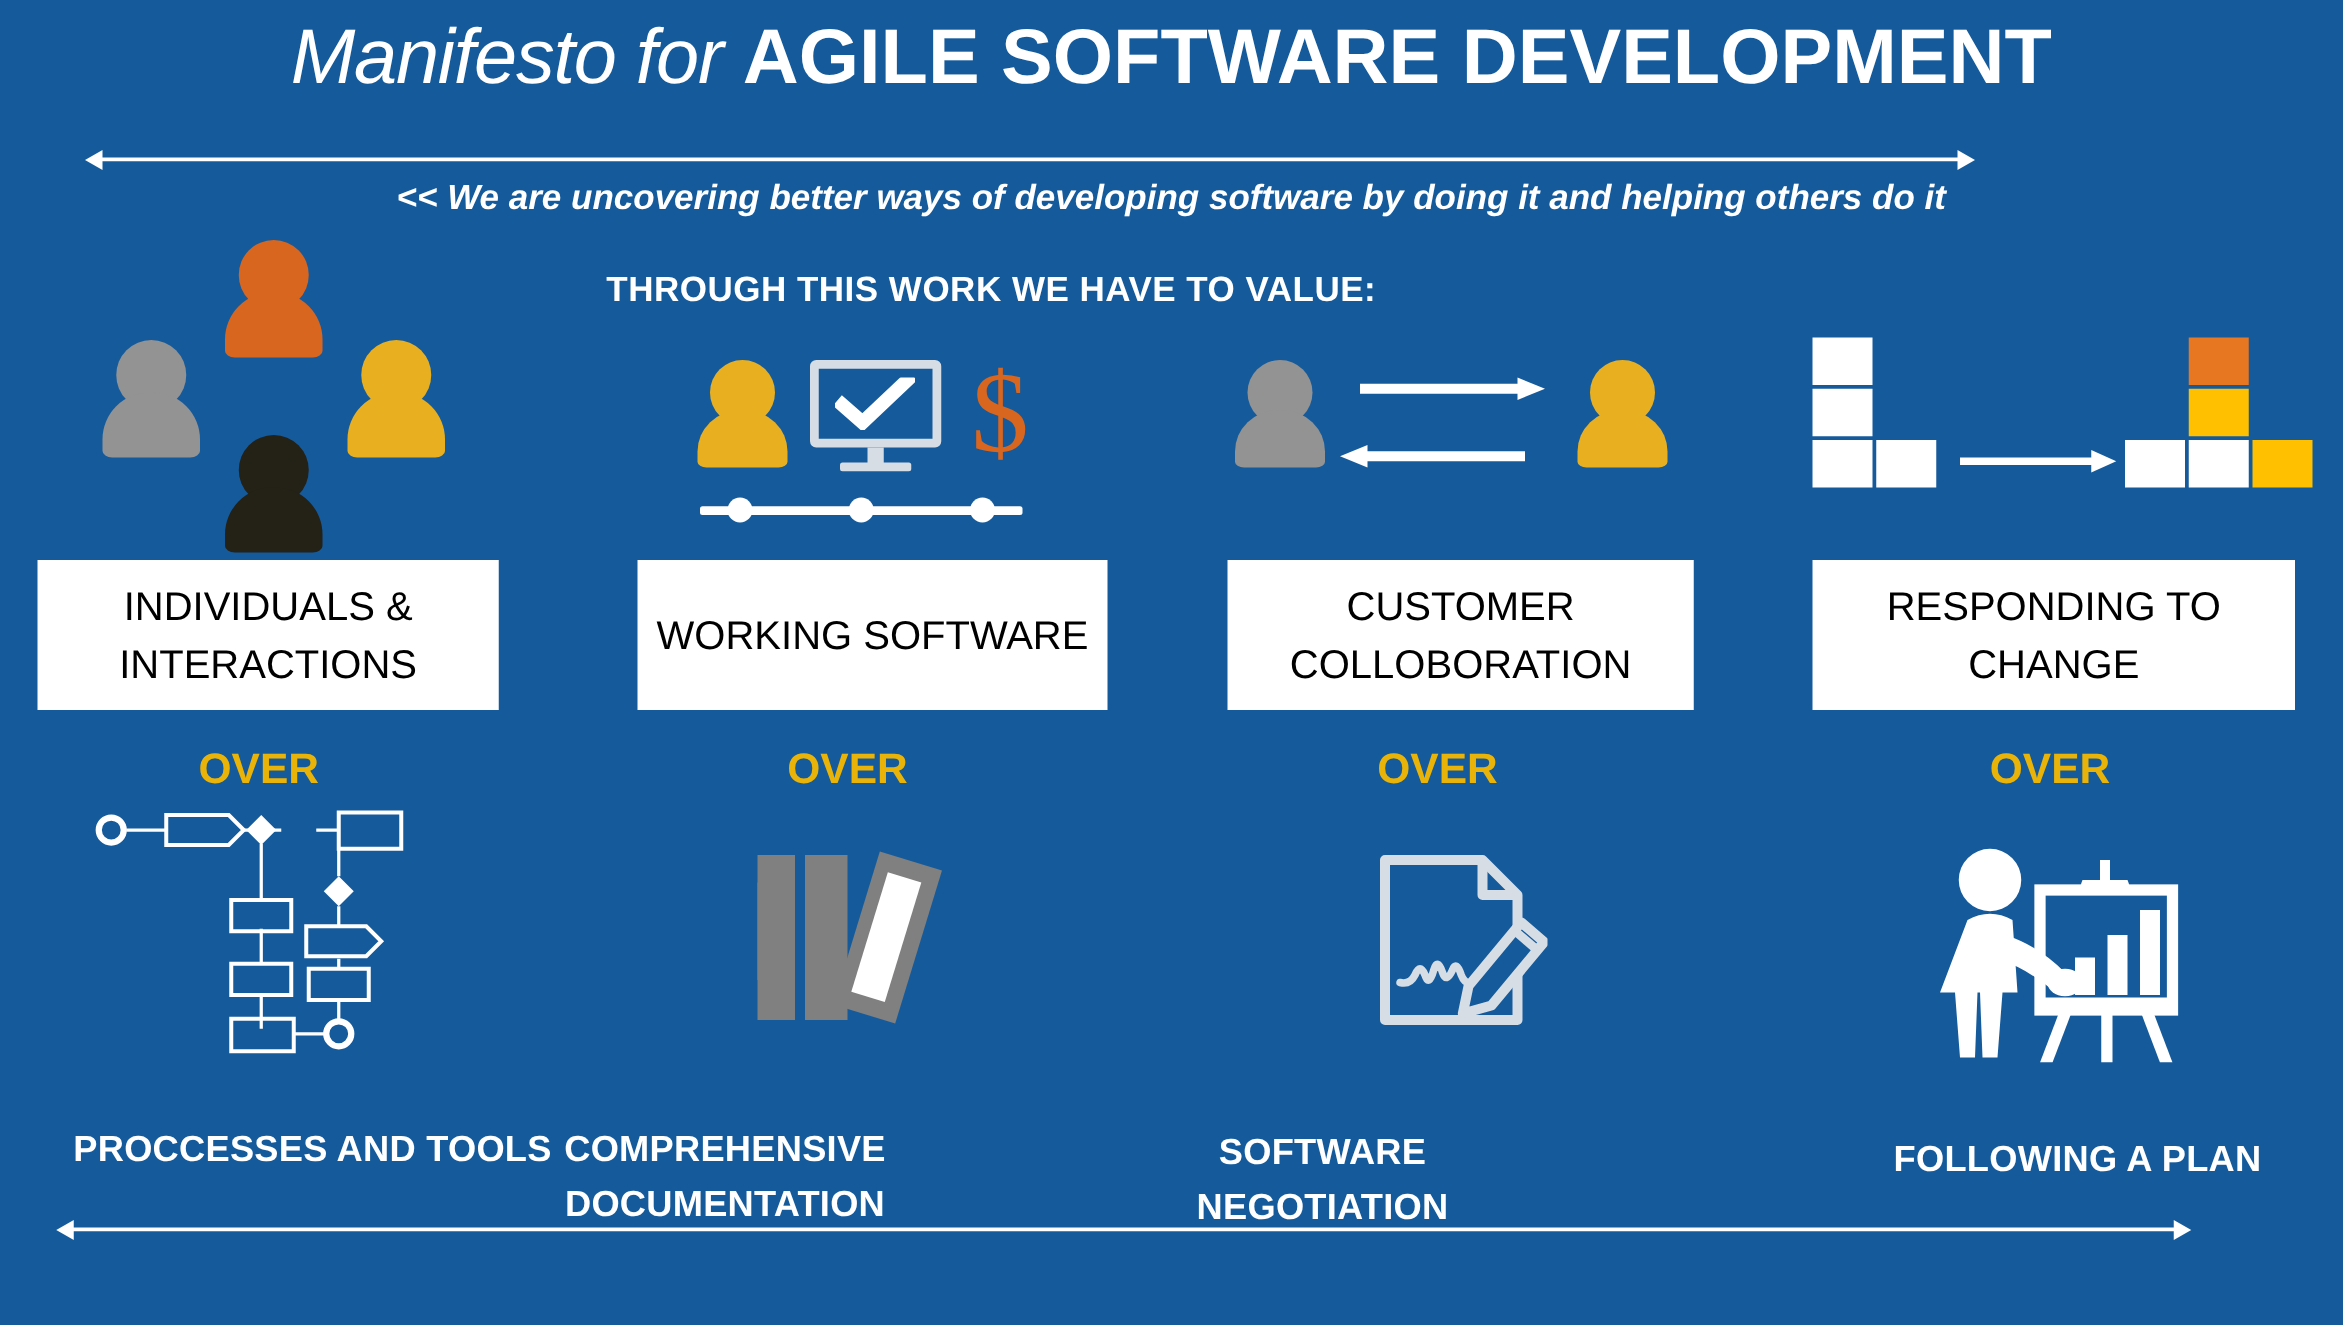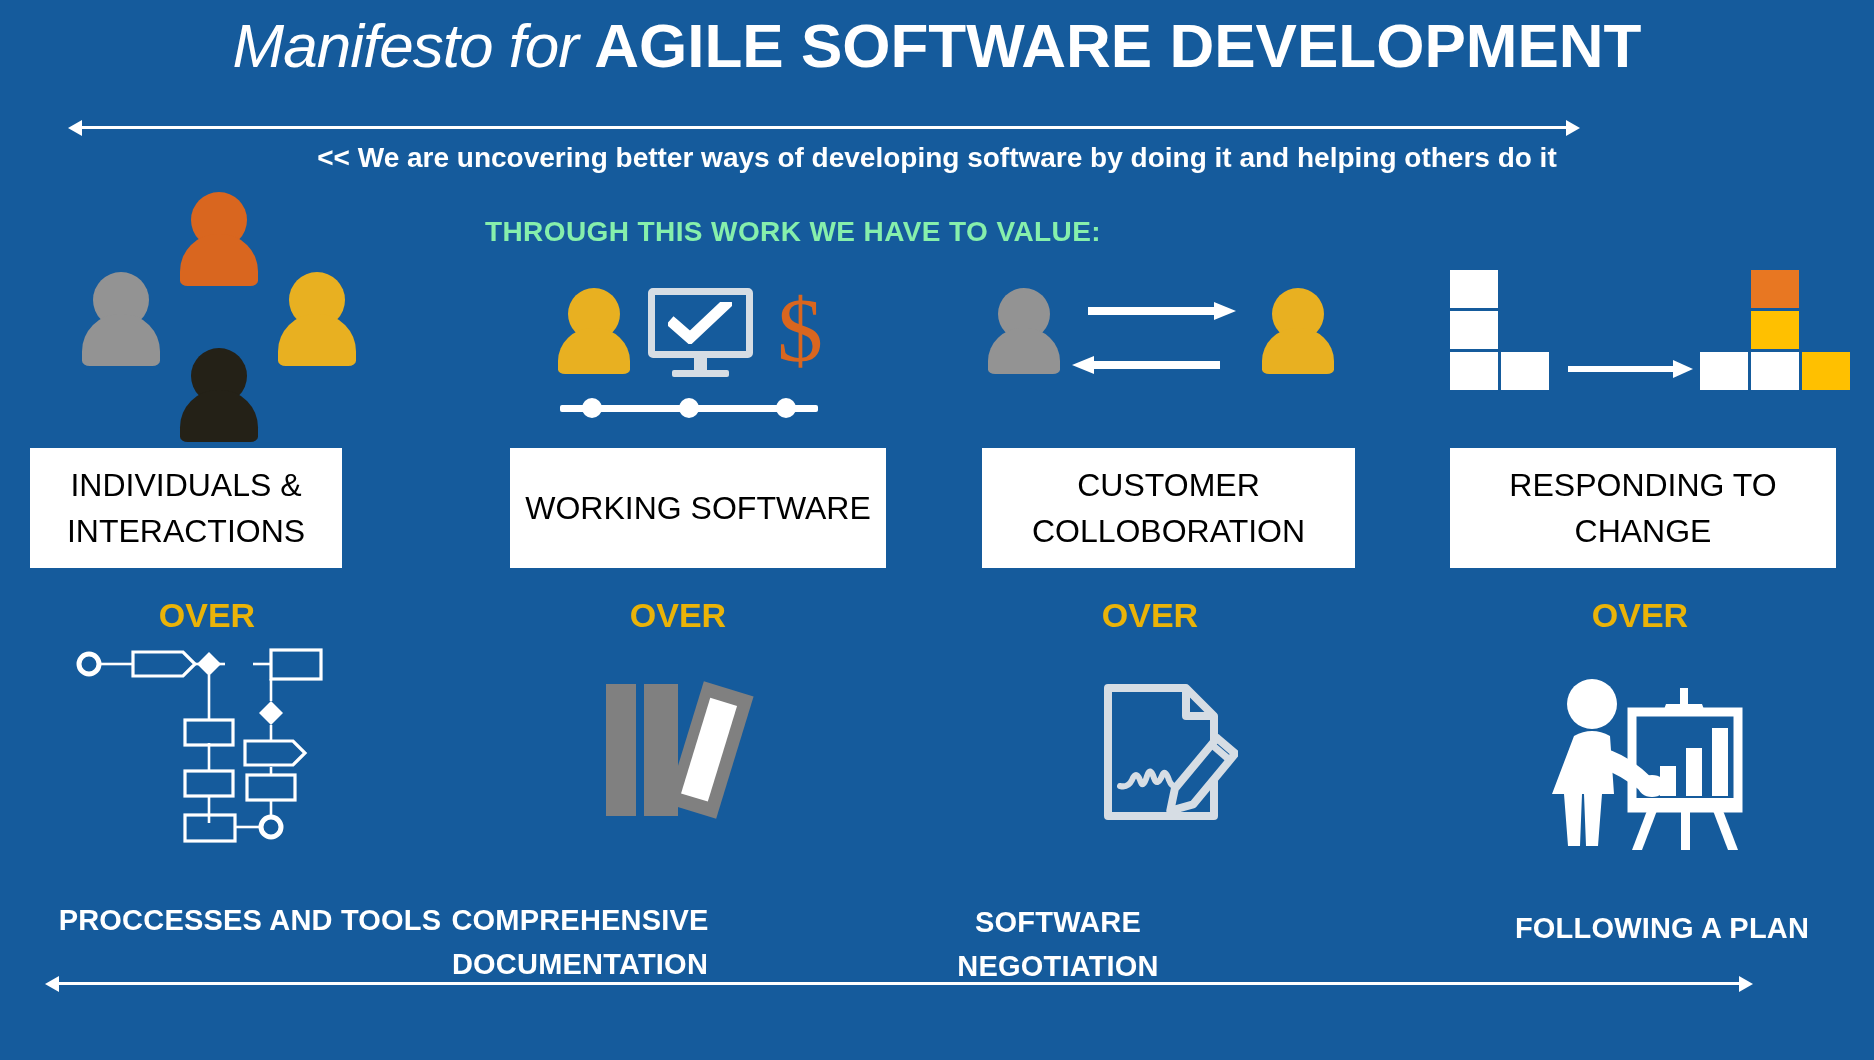--- a/index.html
+++ b/index.html
@@ -34,38 +34,38 @@
   }
   .dblarrow .headL{left:0;border-right:14px solid #fff;}
   .dblarrow .headR{right:0;border-left:14px solid #fff;}
 
   #topArrow{left:68px;top:116px;width:1512px;}
   #bottomArrow{left:45px;top:972px;width:1708px;}
 
   
   #subtitle{
     position:absolute;left:0;top:142px;width:1874px;text-align:center;
-    color:#fff;font-weight:700;font-size:28px;white-space:nowrap;
+    color:#fff;font-style:italic;font-weight:700;font-size:28px;white-space:nowrap;
   }
   #throughwork{
     position:absolute;left:0;top:216px;width:1586px;text-align:center;
-    color:#86efac;font-weight:700;font-size:28px;letter-spacing:.4px;white-space:nowrap;
+    color:#ffffff;font-weight:700;font-size:28px;letter-spacing:.4px;white-space:nowrap;
   }
   #bottomline{
     position:absolute;left:0;top:994px;width:1874px;text-align:center;
     color:#fff;font-weight:700;font-size:28px;letter-spacing:.2px;white-space:nowrap;
   }
 
   
   .valuebox{
     position:absolute;background:#ffffff;color:#000;
     display:flex;align-items:center;justify-content:center;text-align:center;
     font-size:32px;line-height:46px;top:448px;height:120px;
   }
-  #box0{left:30px;width:312px;}
+  #box0{left:30px;width:369px;}
   #box1{left:510px;width:376px;}
   #box2{left:982px;width:373px;}
   #box3{left:1450px;width:386px;}
 
   .over{
     position:absolute;top:596px;color:#eab308;font-weight:700;font-size:34px;
     text-align:center;width:300px;
   }
   #over0{left:57px;}
   #over1{left:528px;}

